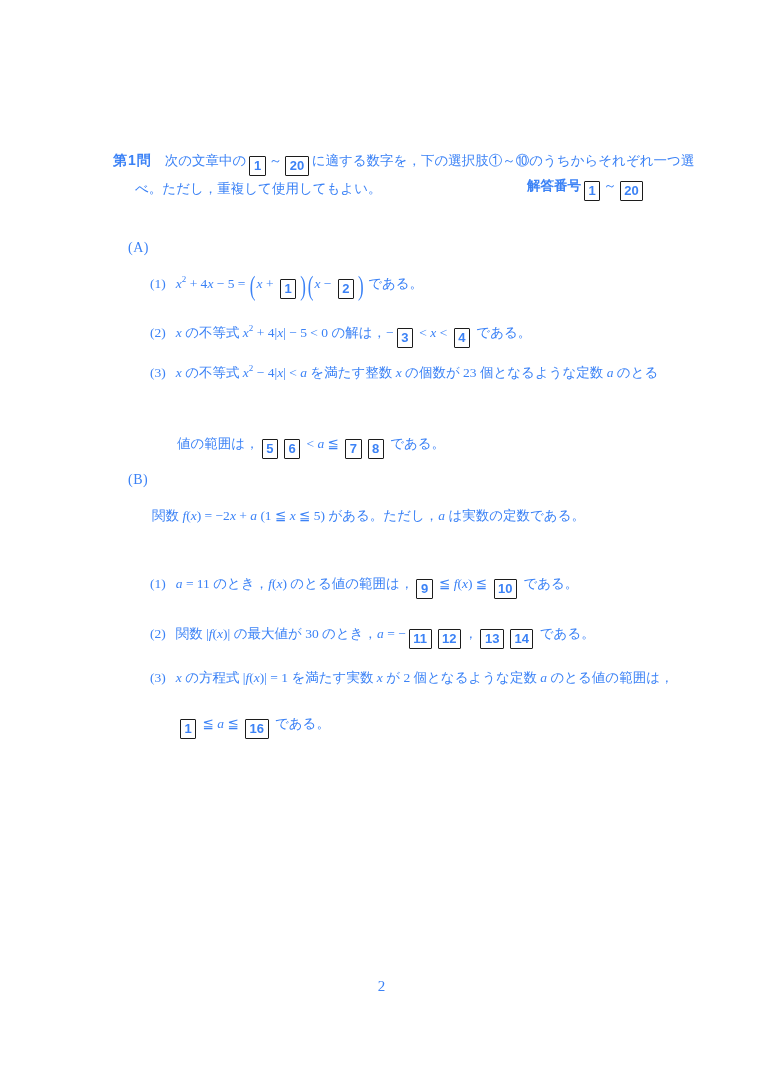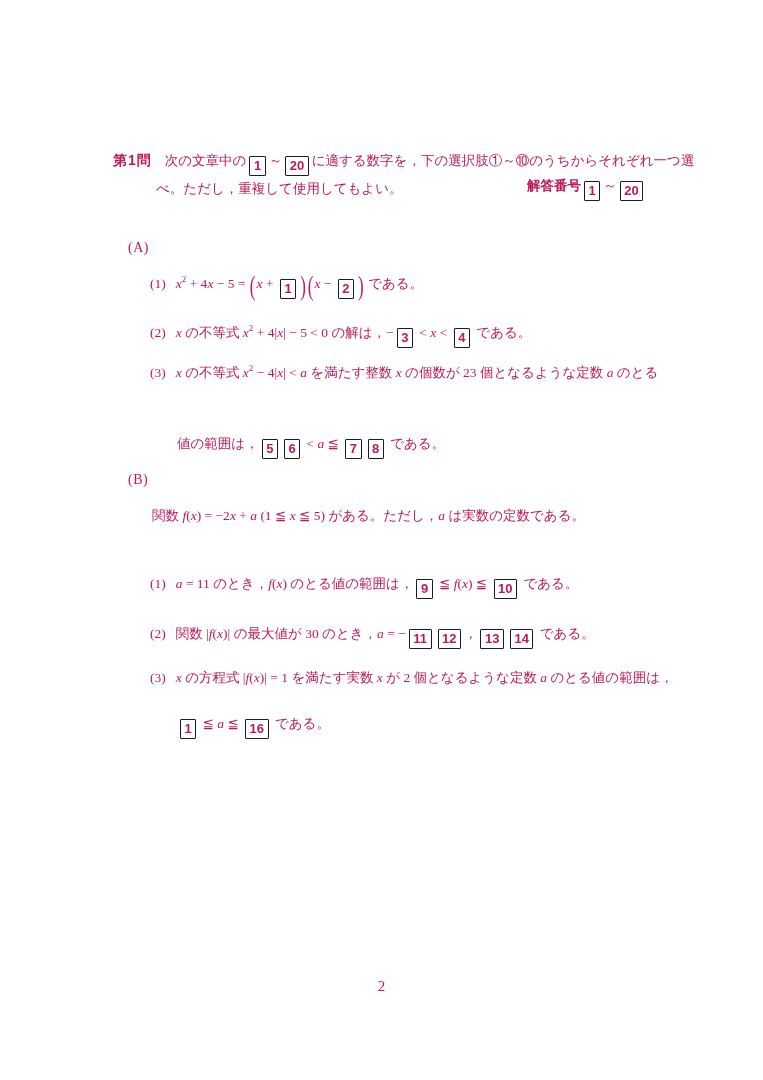--- a/index.html
+++ b/index.html
@@ -1,21 +1,21 @@
 <!DOCTYPE html>
 <html><head>
 <meta charset="utf-8">
 <style>
   * { margin:0; padding:0; box-sizing:border-box; }
   html,body { background:#ffffff; }
   .page {
     position:relative;
     width:763px; height:1080px;
     background:#ffffff;
-    color:#be185d;
+    color:#3b82f6;
     font-family:"Liberation Serif","DejaVu Serif",serif;
     font-size:13.5px;
     overflow:hidden;
   }
   .abs { position:absolute; }
   .line { line-height:27px; white-space:pre; }
   .tallline { line-height:33px; white-space:pre; }
 
   .q-label {
     font-family:"Liberation Sans","DejaVu Sans",sans-serif;
@@ -59,21 +59,21 @@
     vertical-align:-4px;
     padding:0 1px;
   }
 </style>
 </head>
 <body>
 
 <div class="page">
 
   <div class="abs line" style="left:113px;top:147px;"><span class="q-label">第1問</span><span><span class="pt-t">次の文章中の</span><span class="pt-box">1</span><span class="pt-t">～</span><span class="pt-box">20</span><span class="pt-t">に適する数字を，下の選択肢①～⑩のうちからそれぞれ一つ選</span></span></div>
-  <div class="abs line" style="left:156px;top:175px;">べ。ただし，重複して使用してもよい。</div>
+  <div class="abs line" style="left:135px;top:175px;">べ。ただし，重複して使用してもよい。</div>
   <div class="abs line" style="left:527px;top:172px;"><span class="pt-b">解答番号</span><span class="pt-box">1</span><span class="pt-t">～</span><span class="pt-box">20</span></div>
 
   <div class="abs section-label" style="left:128px;top:240px;">(A)</div>
 
   <div class="abs tallline" style="left:150px;top:263px;"><span class="item-num">(1)</span><span><span class="pt-mi">x</span><span class="pt-sup">2</span><span class="pt-mo"> + 4</span><span class="pt-mi">x</span><span class="pt-mo"> − 5 = </span><span class="pt-bp">(</span><span class="pt-mi">x</span><span class="pt-mo"> + </span><span class="pt-box">1</span><span class="pt-bp">)</span><span class="pt-bp">(</span><span class="pt-mi">x</span><span class="pt-mo"> − </span><span class="pt-box">2</span><span class="pt-bp">)</span><span class="pt-t"> である。</span></span></div>
 
   <div class="abs line" style="left:150px;top:315px;"><span class="item-num">(2)</span><span><span class="pt-mi">x</span><span class="pt-t"> の不等式 </span><span class="pt-mi">x</span><span class="pt-sup">2</span><span class="pt-mo"> + 4|</span><span class="pt-mi">x</span><span class="pt-mo">| − 5 &lt; 0</span><span class="pt-t"> の解は，</span><span class="pt-mo">−</span><span class="pt-box">3</span><span class="pt-mo"> &lt; </span><span class="pt-mi">x</span><span class="pt-mo"> &lt; </span><span class="pt-box">4</span><span class="pt-t"> である。</span></span></div>
 
   <div class="abs line" style="left:150px;top:355px;"><span class="item-num">(3)</span><span><span class="pt-mi">x</span><span class="pt-t"> の不等式 </span><span class="pt-mi">x</span><span class="pt-sup">2</span><span class="pt-mo"> − 4|</span><span class="pt-mi">x</span><span class="pt-mo">| &lt; </span><span class="pt-mi">a</span><span class="pt-t"> を満たす整数 </span><span class="pt-mi">x</span><span class="pt-t"> の個数が </span><span class="pt-mo">23</span><span class="pt-t"> 個となるような定数 </span><span class="pt-mi">a</span><span class="pt-t"> のとる</span></span></div>
   <div class="abs line" style="left:177px;top:386px;margin-top:44px;"><span class="pt-t">値の範囲は，</span><span class="pt-box">5</span><span class="pt-box">6</span><span class="pt-mo"> &lt; </span><span class="pt-mi">a</span><span class="pt-mo"> ≦ </span><span class="pt-box">7</span><span class="pt-box">8</span><span class="pt-t"> である。</span></div>

